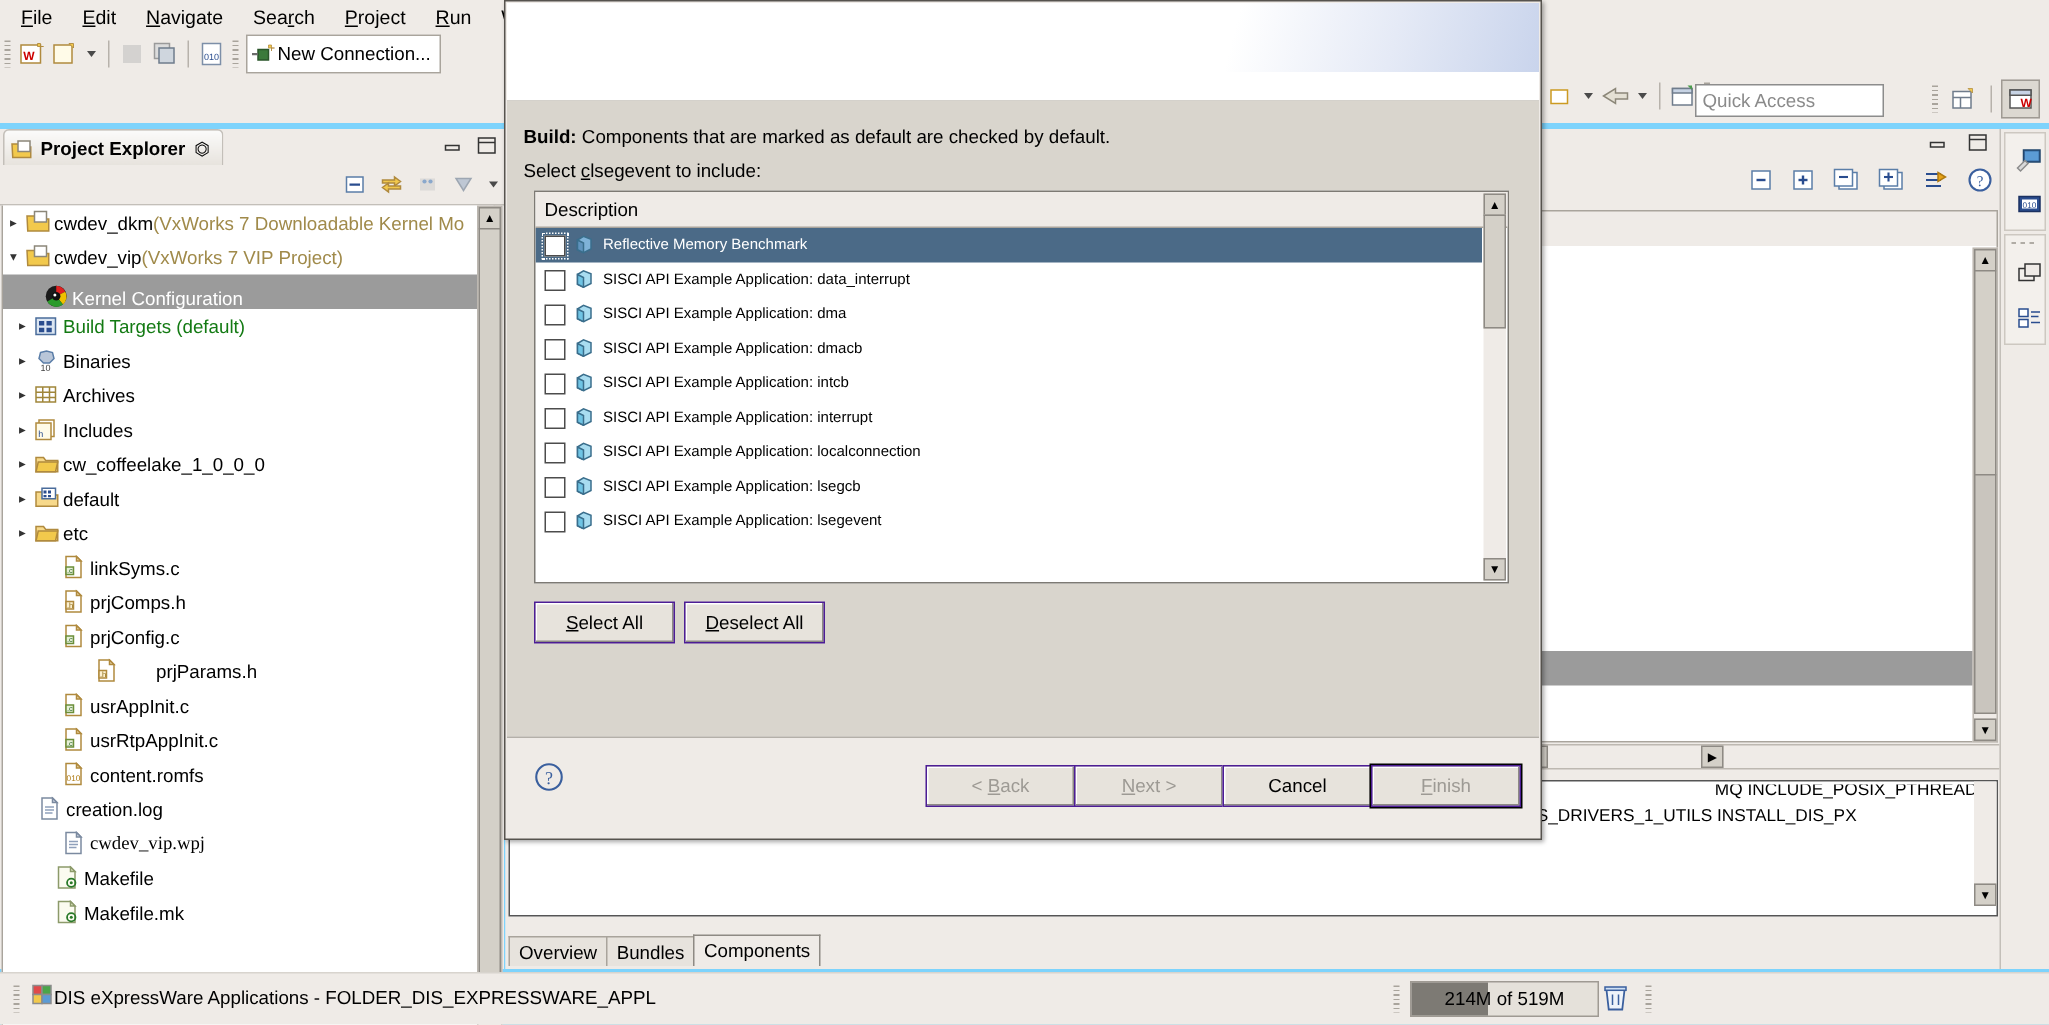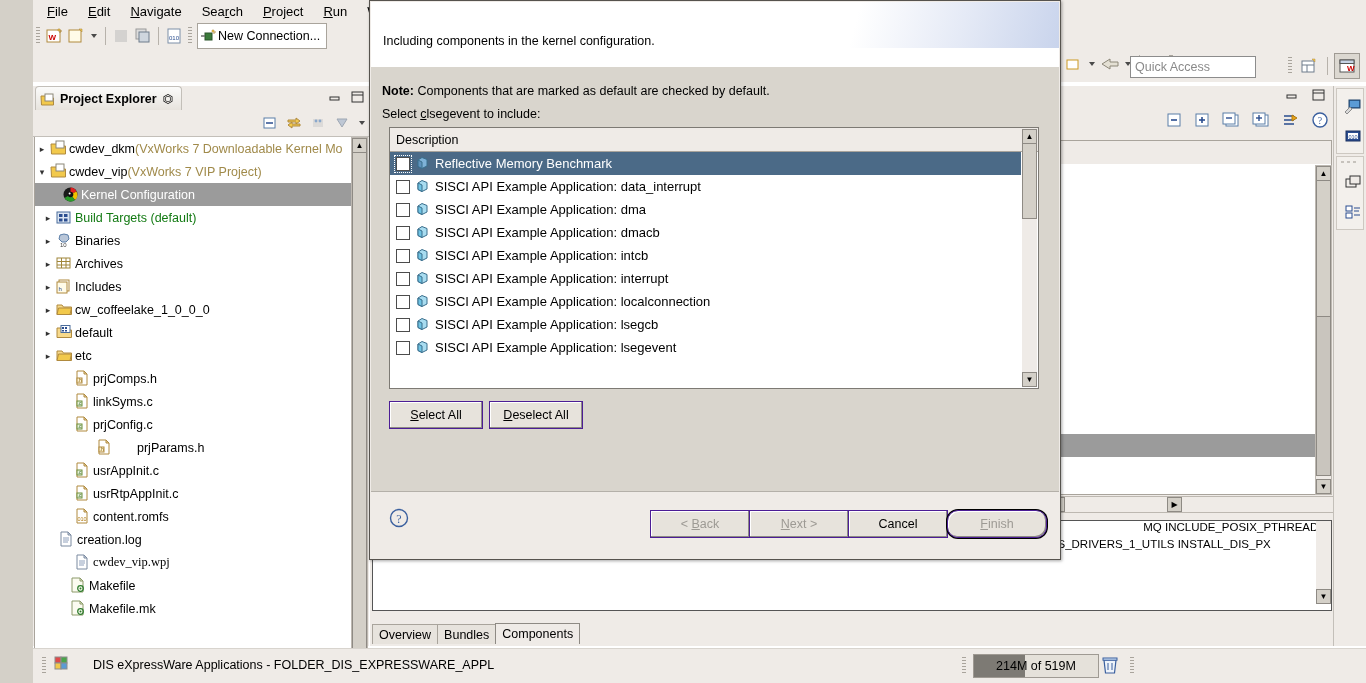--- a/index.html
+++ b/index.html
@@ -2,21 +2,21 @@
 <html><head>
 <meta charset="utf-8">
 <style>
   html,body{margin:0;padding:0;}
   body{
     width:1366px;height:683px;overflow:hidden;
     font-family:"Liberation Sans","DejaVu Sans",sans-serif;
     font-size:12px;color:#000;background:#d4d0c8;
     -webkit-font-smoothing:none;
   }
-  .app{position:absolute;inset:0;background:#ffffff;margin-left:33px;}
+  .app{position:absolute;inset:0;background:#7dd3fc;}
 
   
   .menubar{position:absolute;left:0;top:0;width:1366px;height:22px;background:#efebe7;
            border-bottom:1px solid #efebe7;display:flex;align-items:center;padding-left:4px;}
   .menuitem{padding:2px 10px;font-size:13px;white-space:nowrap;}
   .menuitem u{text-decoration:underline;}
 
   
   .toolbar{position:absolute;left:0;top:22px;width:1366px;height:28px;background:#efebe7;
            border-bottom:1px solid #c3bfb9;display:flex;align-items:center;}
@@ -43,21 +43,21 @@
   .vtab{position:absolute;left:2px;top:0;height:24px;display:flex;align-items:center;
         background:linear-gradient(to bottom,#fbfbfa,#e6e2dc);border:1px solid #c3bfb9;border-bottom:none;
         border-radius:4px 4px 0 0;padding:0 8px 0 4px;font-size:12.5px;font-weight:bold;}
   .vtools{position:absolute;right:2px;top:2px;display:flex;align-items:center;gap:6px;}
   .vtoolbar{position:absolute;left:0;top:24px;width:336px;height:26px;background:#efebe7;
             display:flex;align-items:center;justify-content:flex-end;padding-right:4px;gap:2px;
             border-bottom:1px solid #c3bfb9;}
   .tree{position:absolute;left:1px;top:51px;width:327px;height:574px;background:#fff;overflow:hidden;
         border:1px solid #a9a49c;border-top:none;}
   .trow{height:23px;display:flex;align-items:center;font-size:12.5px;white-space:nowrap;}
-  .trow.sel{background:#9b9b9b;color:#fff;}
+  .trow.sel{background:#9b9b9b;color:#fff;align-items:flex-end;}
   .twist{width:14px;text-align:center;color:#333;font-size:9px;}
   .ticon{width:19px;display:flex;align-items:center;justify-content:center;}
   .tlbl{padding-left:1px;}
   .paren{color:#a08a4a;}
   .green{color:#137a13;}
 
   
   .sb-v{position:absolute;right:1px;top:51px;width:15px;height:574px;background:#efebe7;border:1px solid #bdb8b1;}
   .sb-h{position:absolute;left:1px;bottom:10px;width:327px;height:15px;background:#efebe7;border:1px solid #bdb8b1;}
   .sb-thumb{background:#d4d0c8;border:1px solid #8e8a84;}
@@ -82,52 +82,52 @@
         display:flex;align-items:center;padding:0 6px;font-size:12.5px;margin-right:-1px;}
   .btab.active{background:#efebe7;border-color:#8e8a84;height:20px;}
 
   
   .rstrip{position:absolute;right:0;top:86px;width:32px;height:560px;background:#efebe7;border-left:1px solid #c3bfb9;}
   .rsbtn{width:28px;height:28px;margin:2px;display:flex;align-items:center;justify-content:center;}
   .rsgroup{border:1px solid #cdc8c1;background:#f3f0ec;margin:2px;padding:1px 0;}
 
   
   .status{position:absolute;left:0;bottom:0;width:1366px;height:34px;background:#efebe7;border-top:1px solid #d8d4ce;}
-  .st-left{position:absolute;left:20px;top:6px;display:flex;align-items:center;gap:24px;font-size:12.5px;}
+  .st-left{position:absolute;left:20px;top:6px;display:flex;align-items:center;gap:0;font-size:12.5px;}
   .heap{position:absolute;right:300px;top:5px;width:124px;height:22px;background:#e5e1da;border:1px solid #9f9a93;
         display:flex;align-items:center;justify-content:center;font-size:12.5px;}
   .heapfill{position:absolute;left:0;top:0;bottom:0;width:52%;background:#7d7a74;}
   .heaptxt{position:relative;z-index:2;}
   .trash{position:absolute;right:280px;top:6px;}
 
   
   .dlg{position:absolute;left:336px;top:0;width:690px;height:558px;background:#efebe7;
        border:1px solid #56534e;box-shadow:1px 1px 3px rgba(0,0,0,.35);}
   .dlg-head{position:absolute;left:1px;top:1px;right:1px;height:65px;background:#fff;
             border-bottom:1px solid #9e9a94;overflow:hidden;}
   .dlg-banner{position:absolute;right:0;top:0;width:280px;height:46px;
               background:linear-gradient(105deg,#ffffff 0%,#ffffff 28%,#e5eaf6 65%,#c9d4ec 100%);}
   .dlg-msg{position:absolute;left:12px;top:32px;font-size:12.5px;}
   .dlg-body{position:absolute;left:1px;top:66px;right:1px;height:425px;background:#d9d5cd;}
   .note{position:absolute;left:11px;top:17px;font-size:12.5px;}
   .sel-lbl{position:absolute;left:11px;top:40px;font-size:12.5px;}
   .listbox{position:absolute;left:18px;top:60px;width:648px;height:260px;background:#fff;border:1px solid #7d7a74;}
   .lhdr{height:23px;background:#efebe7;border-bottom:1px solid #a9a49c;display:flex;align-items:center;
         padding-left:6px;font-size:12.5px;}
-  .litem{height:23px;display:flex;align-items:center;font-size:13px;padding-left:6px;}
+  .litem{height:23px;display:flex;align-items:center;font-size:10px;padding-left:6px;}
   .litem.sel{background:#4b6a87;color:#fff;}
   .cbx{width:12px;height:12px;background:#fff;border:1px solid #4c4c4c;margin-right:6px;flex:0 0 auto;}
   .litem.sel .cbx{outline:1px dotted #fff;outline-offset:1px;}
   .cube{margin-right:6px;flex:0 0 auto;}
   .lscroll{position:absolute;right:1px;top:1px;bottom:1px;width:15px;background:#efebe7;}
   .btn{height:26px;min-width:92px;background:#e7e3dc;border:1px solid #4c1d95;
        box-shadow:inset -1px -1px 0 #8d8a84, inset 1px 1px 0 #ffffff;
        display:flex;align-items:center;justify-content:center;font-size:12.5px;cursor:default;}
   .btn.dis{color:#9d9a94;}
-  .btn.def{box-shadow:inset -1px -1px 0 #8d8a84, inset 1px 1px 0 #ffffff, 0 0 0 1px #000;border-radius:11px;}
+  .btn.def{box-shadow:inset -1px -1px 0 #8d8a84, inset 1px 1px 0 #ffffff, 0 0 0 1px #000;}
   .dlg-foot{position:absolute;left:1px;bottom:1px;right:1px;height:66px;background:#efebe7;border-top:1px solid #b4b0a9;}
   .foot-btns{position:absolute;right:12px;top:18px;display:flex;gap:0px;}
   .foot-btns .btn{min-width:98px;margin-left:-1px;}
   .helpicon{position:absolute;left:18px;top:16px;}
   u{text-decoration:underline;}
 </style>
 </head>
 <body>
 
 <div class="app">
@@ -417,37 +417,37 @@
             </svg>
           </span>
           <span class="tlbl">etc</span>
         </div>
         <div class="trow" style="padding-left: 24px;">
           <span class="twist"></span>
           <span class="ticon">
             <svg width="17" height="17">
               <path d="M3 1 h7 l3 3 v11 h-10 z" fill="#fff" stroke="#b08a3e"></path>
               <path d="M10 1 l3 3 h-3 z" fill="#e9d9ae" stroke="#b08a3e"></path>
+              <rect x="3" y="8" width="5" height="5" fill="#e8f0d8" stroke="#6b8f3a"></rect>
+              <text x="3.6" y="12.3" font-size="5" font-family="Liberation Sans" fill="#2a6b2a">.c</text>
+            </svg>
+          </span>
+          <span class="tlbl">linkSyms.c</span>
+        </div>
+        <div class="trow" style="padding-left: 24px;">
+          <span class="twist"></span>
+          <span class="ticon">
+            <svg width="17" height="17">
+              <path d="M3 1 h7 l3 3 v11 h-10 z" fill="#fff" stroke="#b08a3e"></path>
+              <path d="M10 1 l3 3 h-3 z" fill="#e9d9ae" stroke="#b08a3e"></path>
               <rect x="3" y="8" width="5" height="5" fill="#fdf0d0" stroke="#b08a3e"></rect>
               <text x="3.6" y="12.3" font-size="5" font-family="Liberation Sans" fill="#8a6a10">.h</text>
             </svg>
           </span>
           <span class="tlbl">prjComps.h</span>
-        </div>
-        <div class="trow" style="padding-left: 24px;">
-          <span class="twist"></span>
-          <span class="ticon">
-            <svg width="17" height="17">
-              <path d="M3 1 h7 l3 3 v11 h-10 z" fill="#fff" stroke="#b08a3e"></path>
-              <path d="M10 1 l3 3 h-3 z" fill="#e9d9ae" stroke="#b08a3e"></path>
-              <rect x="3" y="8" width="5" height="5" fill="#e8f0d8" stroke="#6b8f3a"></rect>
-              <text x="3.6" y="12.3" font-size="5" font-family="Liberation Sans" fill="#2a6b2a">.c</text>
-            </svg>
-          </span>
-          <span class="tlbl">linkSyms.c</span>
         </div>
         <div class="trow" style="padding-left: 24px;">
           <span class="twist"></span>
           <span class="ticon">
             <svg width="17" height="17">
               <path d="M3 1 h7 l3 3 v11 h-10 z" fill="#fff" stroke="#b08a3e"></path>
               <path d="M10 1 l3 3 h-3 z" fill="#e9d9ae" stroke="#b08a3e"></path>
               <rect x="3" y="8" width="5" height="5" fill="#e8f0d8" stroke="#6b8f3a"></rect>
               <text x="3.6" y="12.3" font-size="5" font-family="Liberation Sans" fill="#2a6b2a">.c</text>
             </svg>
@@ -750,26 +750,25 @@
           <line x1="7" y1="8" x2="7" y2="15" stroke="#3a5f9e"></line>
           <line x1="11" y1="8" x2="11" y2="15" stroke="#3a5f9e"></line>
         </svg>
     </div>
     <div class="grip" style="position:absolute;right:262px;top:8px;"></div>
   </div>
 
   <div class="dlg">
     <div class="dlg-head">
       <div class="dlg-banner"></div>
-      <div class="dlg-msg">Including components in the kernel configuration.</div>
     </div>
 
     <div class="dlg-body">
       <div class="note">
-        <b>Note:</b><span> Components that are marked as default are checked by default.</span>
+        <b>Build:</b><span> Components that are marked as default are checked by default.</span>
       </div>
       <div class="sel-lbl">
         <span>Select </span><u>c</u><span>lsegevent to include:</span>
       </div>
 
       <div class="listbox">
         <div class="lhdr">
           <span>Description</span>
         </div>
         <div id="dlist" style="position:absolute;left:0;top:24px;right:17px;bottom:0;overflow:hidden;">

